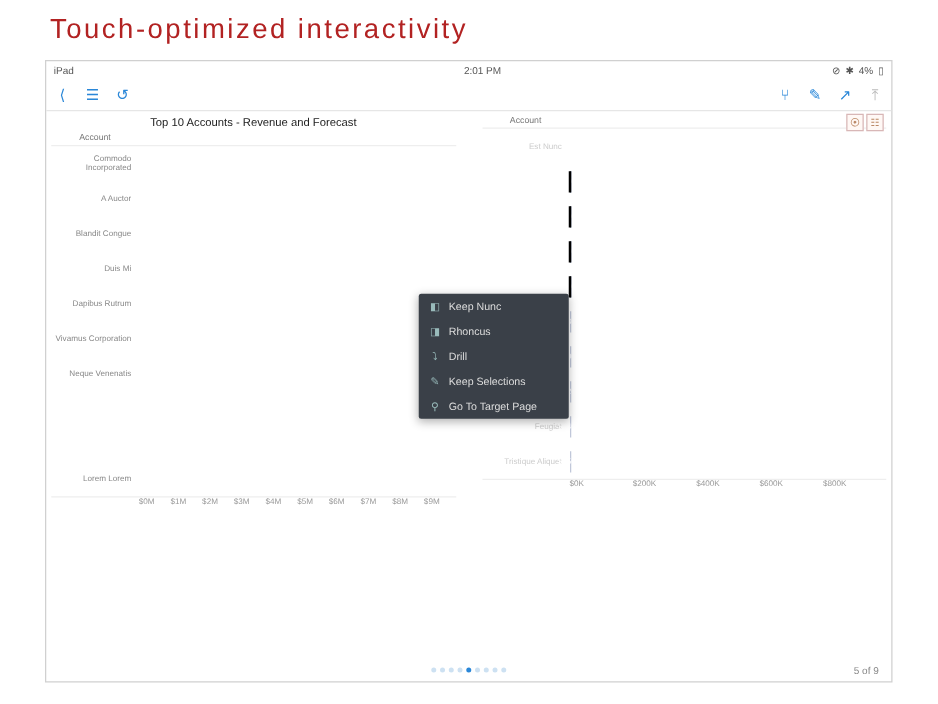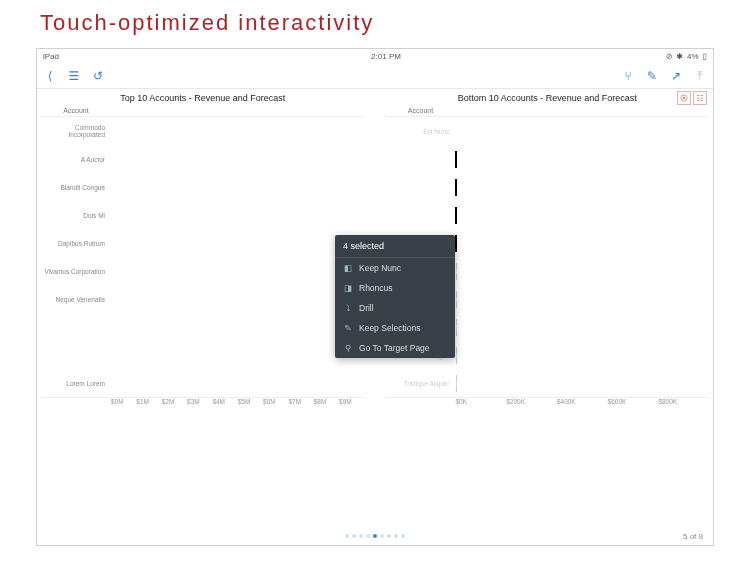--- a/index.html
+++ b/index.html
@@ -229,21 +229,20 @@
           <span>$8M</span>
           <span>$9M</span>
         </div>
     </div>
 
     <div class="chart-panel">
       <div class="view-toggle">
         <span class="vt-btn">⦿</span>
         <span class="vt-btn">☷</span>
       </div>
-      <div class="chart-title">Bottom 10 Accounts - Revenue and Forecast</div>
       <div class="chart-head">
         <div class="col-acc">Account</div>
         <div class="col-bar"></div>
       </div>
       <div class="bars" id="bars-right">
           <div class="row faded">
             <div class="row-label">Est Nunc</div>
             <div class="bar-area">
               <div class="seg blue-faded" style="left: 0%; width: 0.01%;"></div>
               <div class="seg orange-faded" style="left: 0.01%; width: 0.005%;"></div>
@@ -316,21 +315,20 @@
       <div class="axis" id="axis-right">
           <span>$0K</span>
           <span>$200K</span>
           <span>$400K</span>
           <span>$600K</span>
           <span>$800K</span>
         </div>
     </div>
 
     <div class="popover">
-      <div class="pop-head">4 selected</div>
       <div id="pop-items">
           <div class="pop-item">
             <span class="pi-icon">◧</span>
             <span>Keep Nunc</span>
           </div>
           <div class="pop-item">
             <span class="pi-icon">◨</span>
             <span>Rhoncus</span>
           </div>
           <div class="pop-item">

